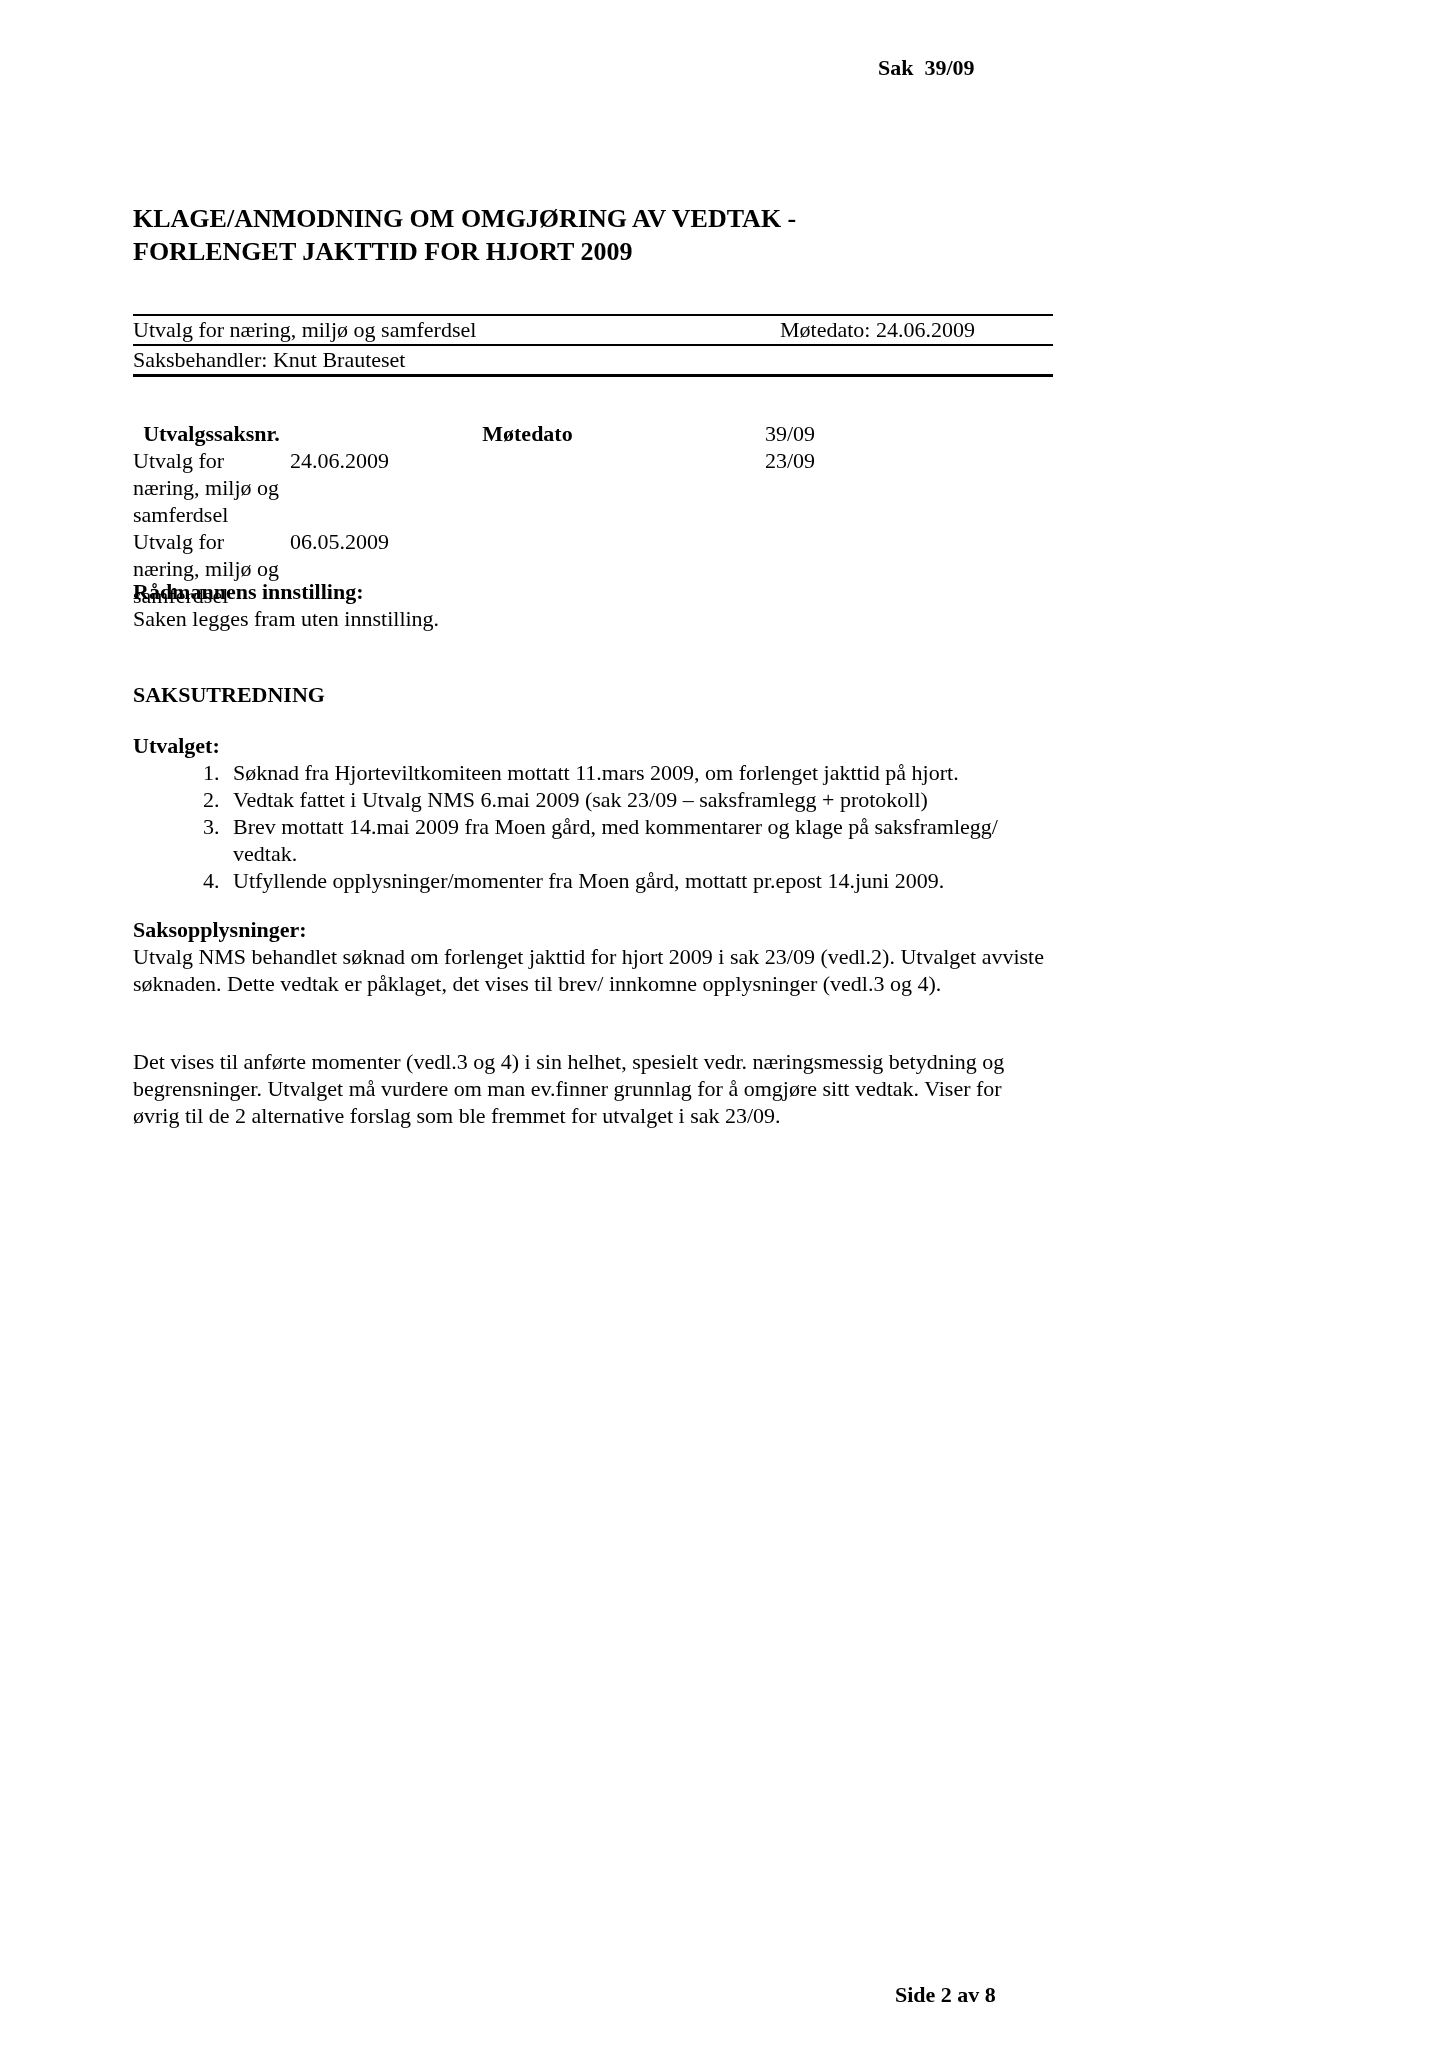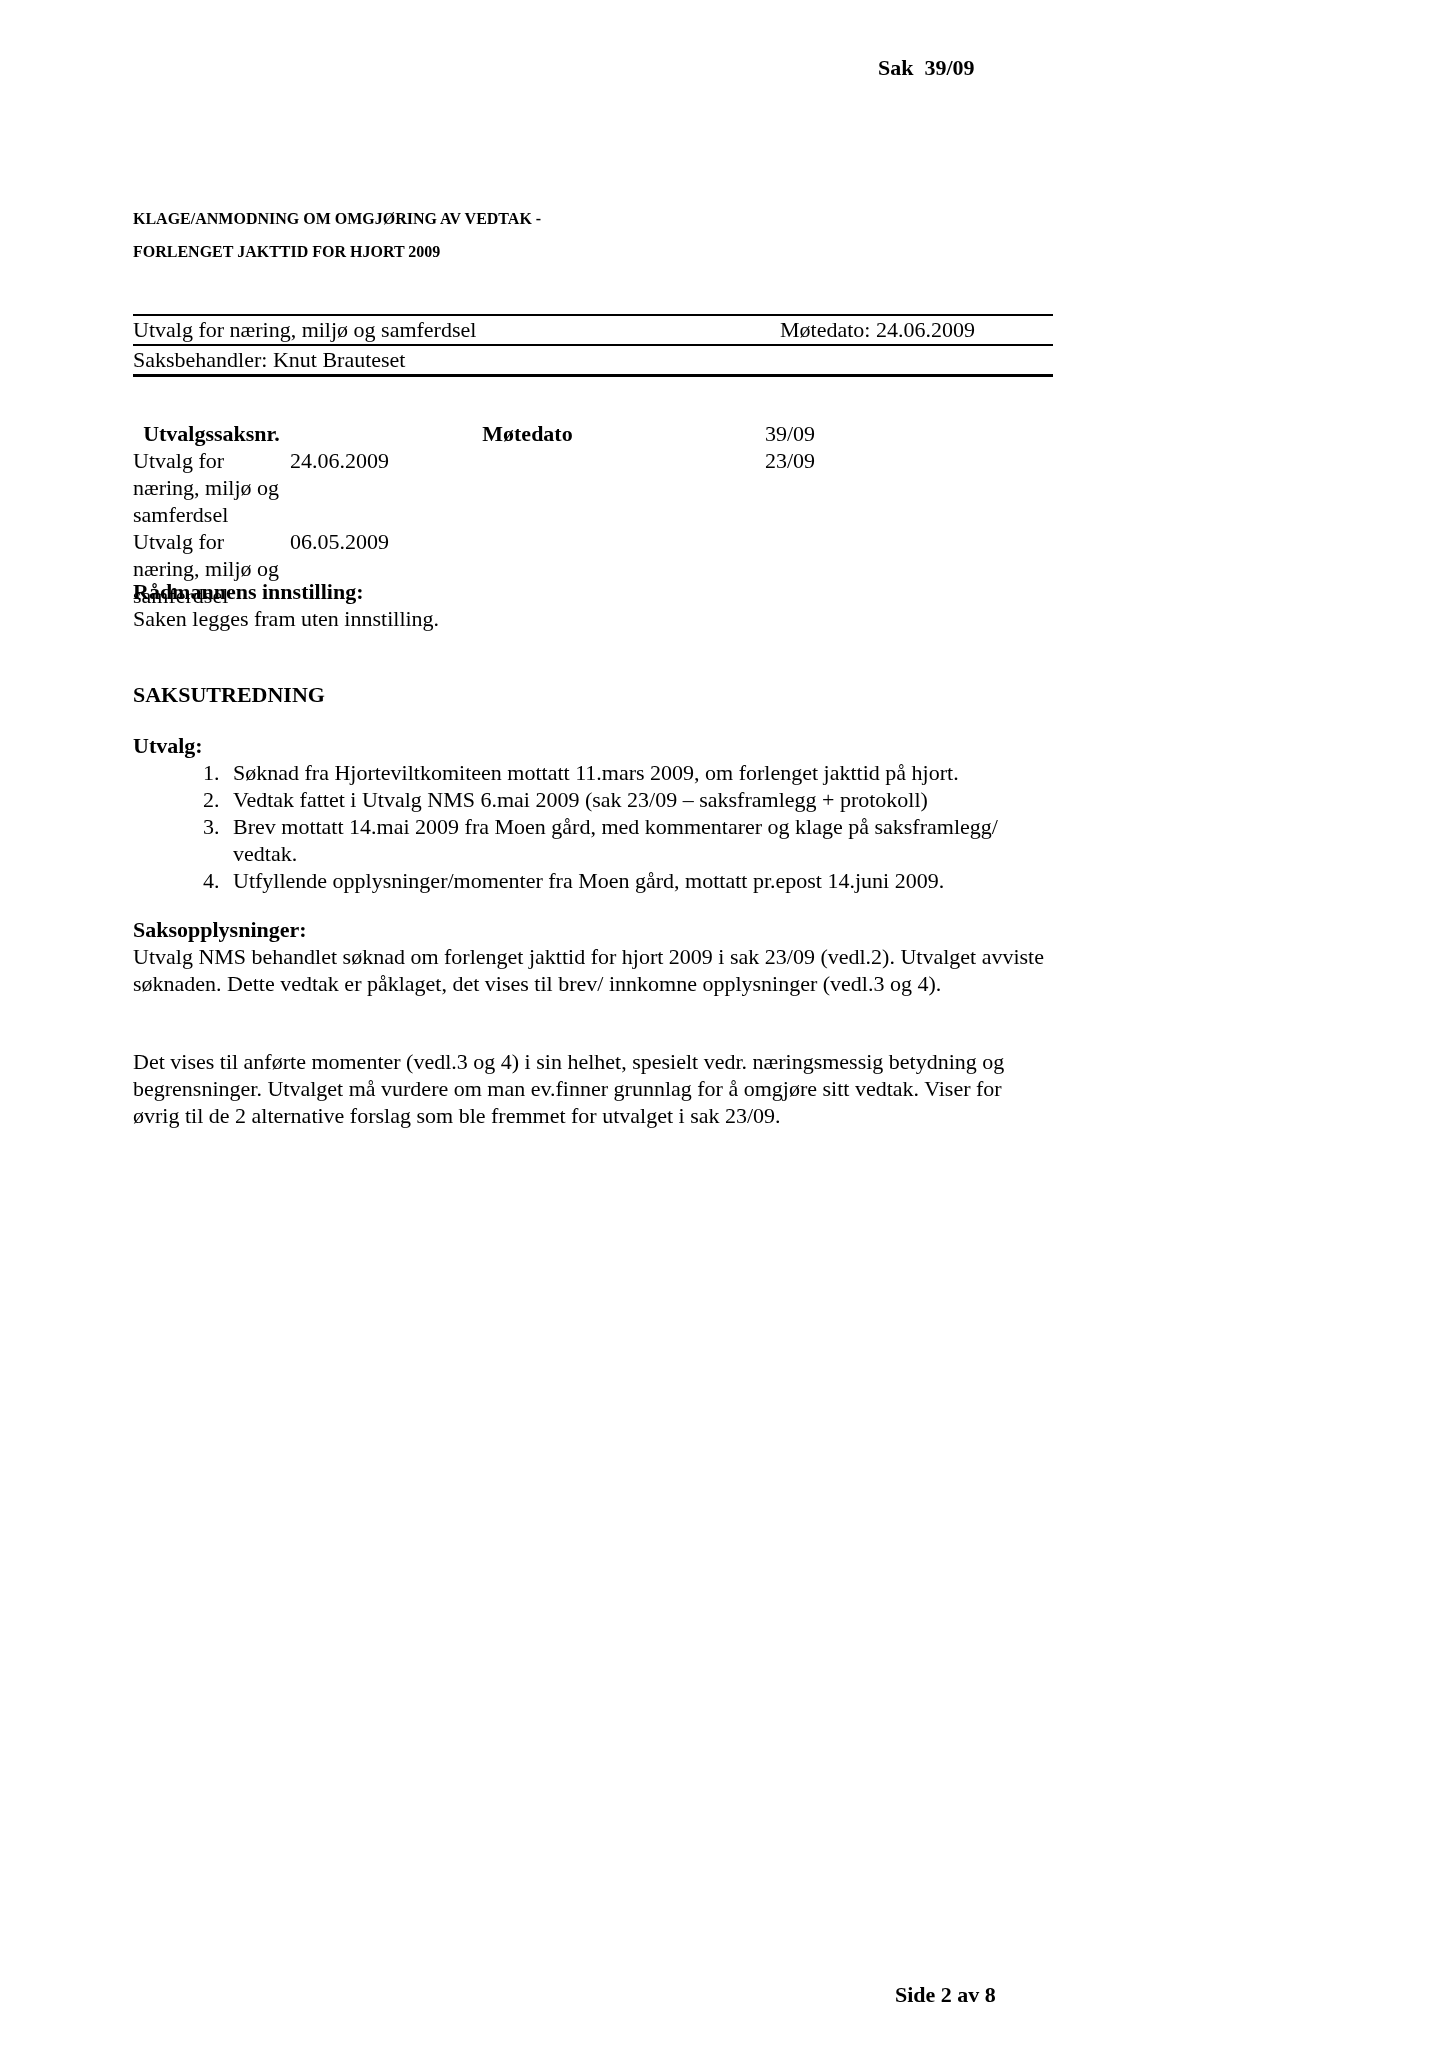--- a/index.html
+++ b/index.html
@@ -20,21 +20,21 @@
     left: 878px;
     font-weight: bold;
     white-space: pre;
   }
 
   .title {
     position: absolute;
     top: 202px;
     left: 133px;
     font-weight: bold;
-    font-size: 16px;
+    font-size: 26px;
     line-height: 33px;
   }
 
   .header-table {
     position: absolute;
     top: 314px;
     left: 133px;
     width: 920px;
     border-top: 2px solid #000;
     border-bottom: 3px solid #000;
@@ -137,21 +137,21 @@
   <div class="section sec-saksutredning">
     <h2>SAKSUTREDNING</h2>
   </div>
 
   <div class="section sec-raadmann">
     <h2>Rådmannens innstilling:</h2>
     <p>Saken legges fram uten innstilling.</p>
   </div>
 
   <div class="section sec-vedlegg">
-    <h2>Utvalg:</h2>
+    <h2>Utvalget:</h2>
     <ol class="vedlegg-list">
       <li>Søknad fra Hjorteviltkomiteen mottatt 11.mars 2009, om forlenget jakttid på hjort.</li>
       <li>Vedtak fattet i Utvalg NMS 6.mai 2009 (sak 23/09 – saksframlegg + protokoll)</li>
       <li>Brev mottatt 14.mai 2009 fra Moen gård, med kommentarer og klage på saksframlegg/ vedtak.</li>
       <li>Utfyllende opplysninger/momenter fra Moen gård, mottatt pr.epost 14.juni 2009.</li>
     </ol>
   </div>
 
   <div class="section sec-saksopplysninger">
     <h2>Saksopplysninger:</h2>

